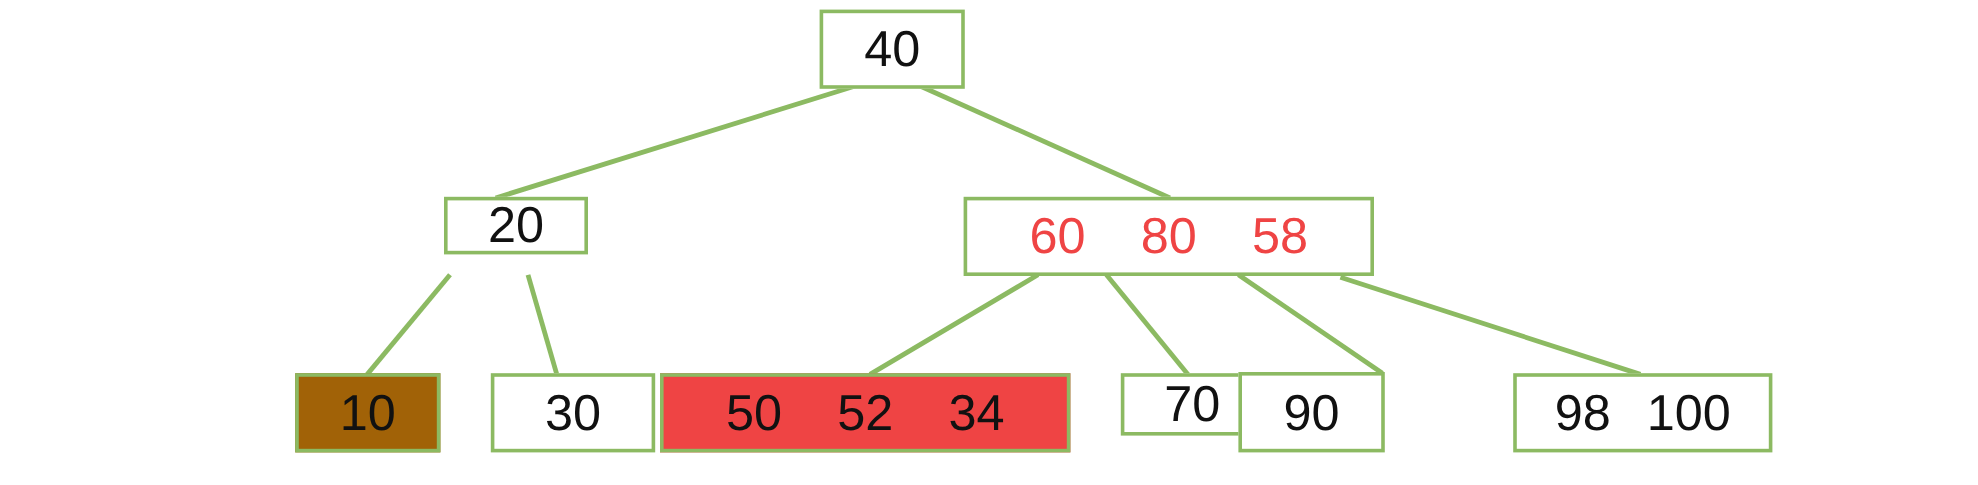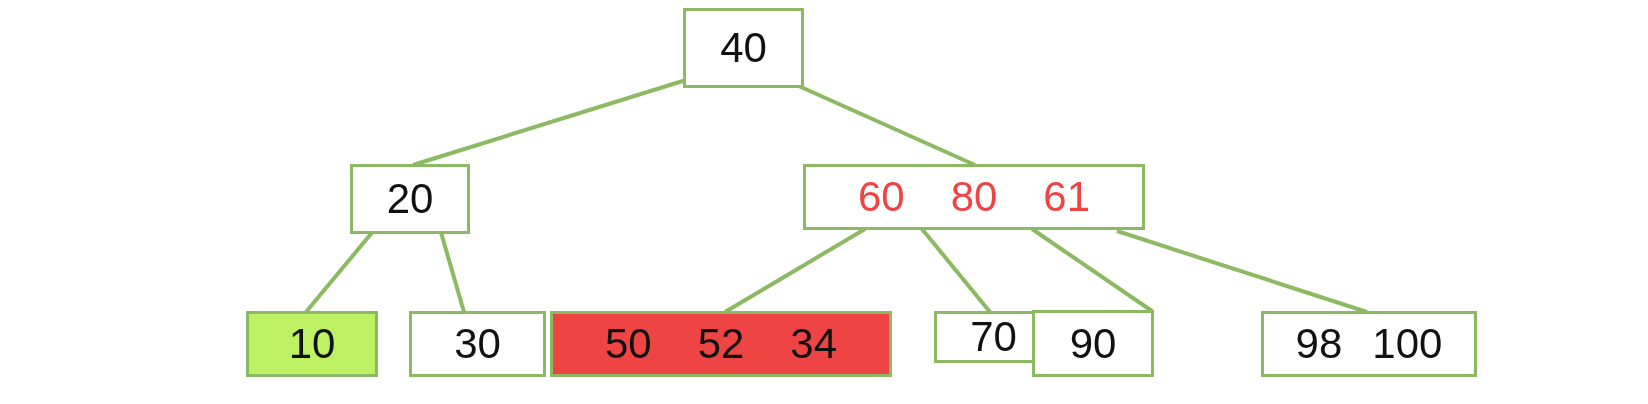--- a/index.html
+++ b/index.html
@@ -50,32 +50,32 @@
       <line x1="718" y1="70" x2="413" y2="165" stroke="#8CBA62" stroke-width="4"></line>
       <line x1="763" y1="70" x2="975" y2="165" stroke="#8CBA62" stroke-width="4"></line>
       <line x1="375" y1="229" x2="306" y2="312" stroke="#8CBA62" stroke-width="4"></line>
       <line x1="440" y1="229" x2="464" y2="312" stroke="#8CBA62" stroke-width="4"></line>
       <line x1="865" y1="229" x2="725" y2="312" stroke="#8CBA62" stroke-width="4"></line>
       <line x1="922" y1="229" x2="990" y2="312" stroke="#8CBA62" stroke-width="4"></line>
       <line x1="1032" y1="229" x2="1152" y2="311" stroke="#8CBA62" stroke-width="4"></line>
       <line x1="1117" y1="231" x2="1367" y2="312" stroke="#8CBA62" stroke-width="4"></line>
     </svg>
 
-<div class="tree-node keys-1" style="left: 683px; top: 8px; width: 121px; height: 80px; border: 3px solid rgb(140, 186, 98); background: rgb(255, 255, 255); color: rgb(17, 17, 17);">
+<div class="tree-node keys-1" style="left: 683px; top: 8px; width: 121px; height: 66px; border: 3px solid rgb(140, 186, 98); background: rgb(255, 255, 255); color: rgb(17, 17, 17);">
       <span class="node-key">40</span>
     </div>
-    <div class="tree-node keys-1" style="left: 350px; top: 164px; width: 120px; height: 70px; border: 3px solid rgb(140, 186, 98); background: rgb(255, 255, 255); color: rgb(17, 17, 17);">
+    <div class="tree-node keys-1" style="left: 370px; top: 164px; width: 120px; height: 48px; border: 3px solid rgb(140, 186, 98); background: rgb(255, 255, 255); color: rgb(17, 17, 17);">
       <span class="node-key">20</span>
     </div>
     <div class="tree-node keys-3" style="left: 803px; top: 164px; width: 342px; height: 66px; border: 3px solid rgb(140, 186, 98); background: rgb(255, 255, 255); color: #ef4444;">
       <span class="node-key">60</span>
       <span class="node-key">80</span>
-      <span class="node-key">61</span>
+      <span class="node-key">58</span>
     </div>
-    <div class="tree-node keys-1" style="left: 246px; top: 311px; width: 132px; height: 66px; border: 3px solid rgb(140, 186, 98); background: #bef264; color: rgb(17, 17, 17);">
+    <div class="tree-node keys-1" style="left: 246px; top: 311px; width: 121px; height: 66px; border: 3px solid rgb(140, 186, 98); background: #a16207; color: rgb(17, 17, 17);">
       <span class="node-key">10</span>
     </div>
     <div class="tree-node keys-1" style="left: 409px; top: 311px; width: 137px; height: 66px; border: 3px solid rgb(140, 186, 98); background: rgb(255, 255, 255); color: rgb(17, 17, 17);">
       <span class="node-key">30</span>
     </div>
     <div class="tree-node keys-3" style="left: 550px; top: 311px; width: 342px; height: 66px; border: 3px solid rgb(140, 186, 98); background: #ef4444; color: rgb(17, 17, 17);">
       <span class="node-key">50</span>
       <span class="node-key">52</span>
       <span class="node-key">34</span>
     </div>

